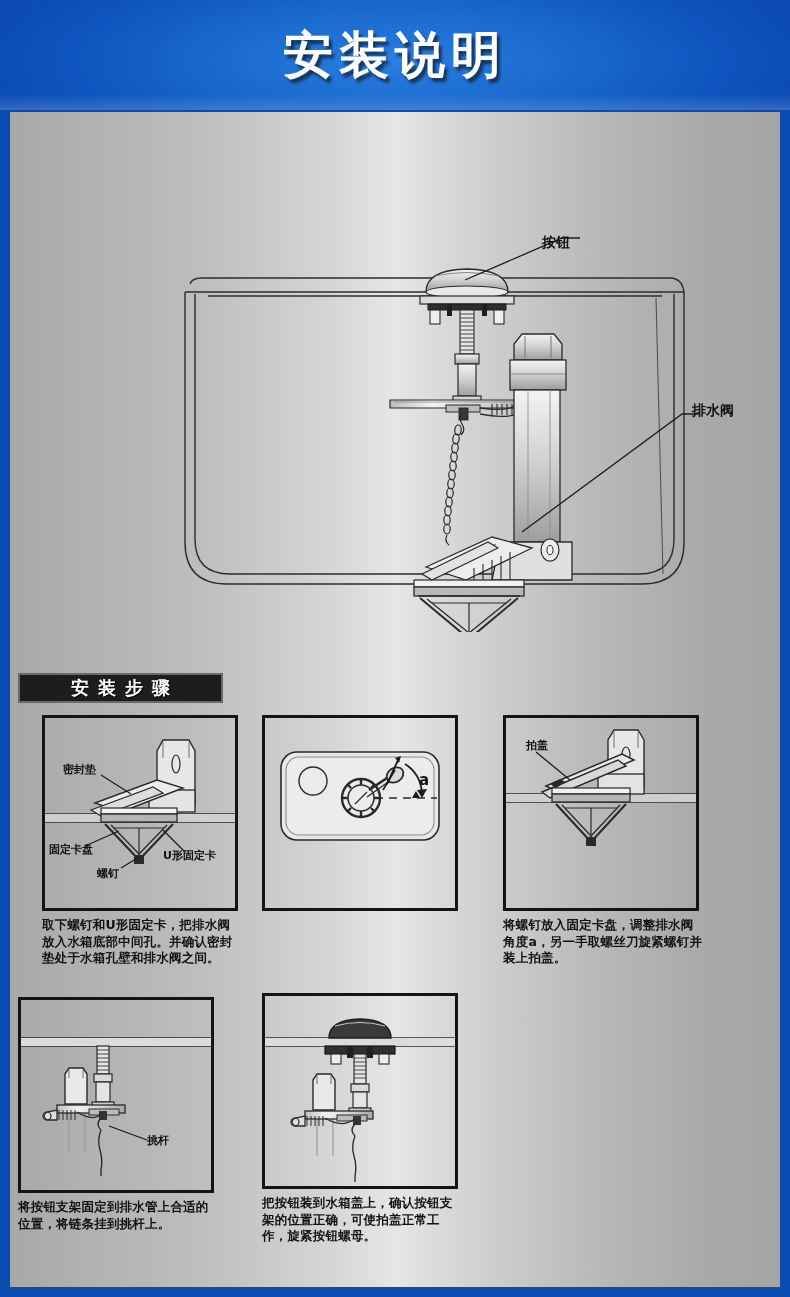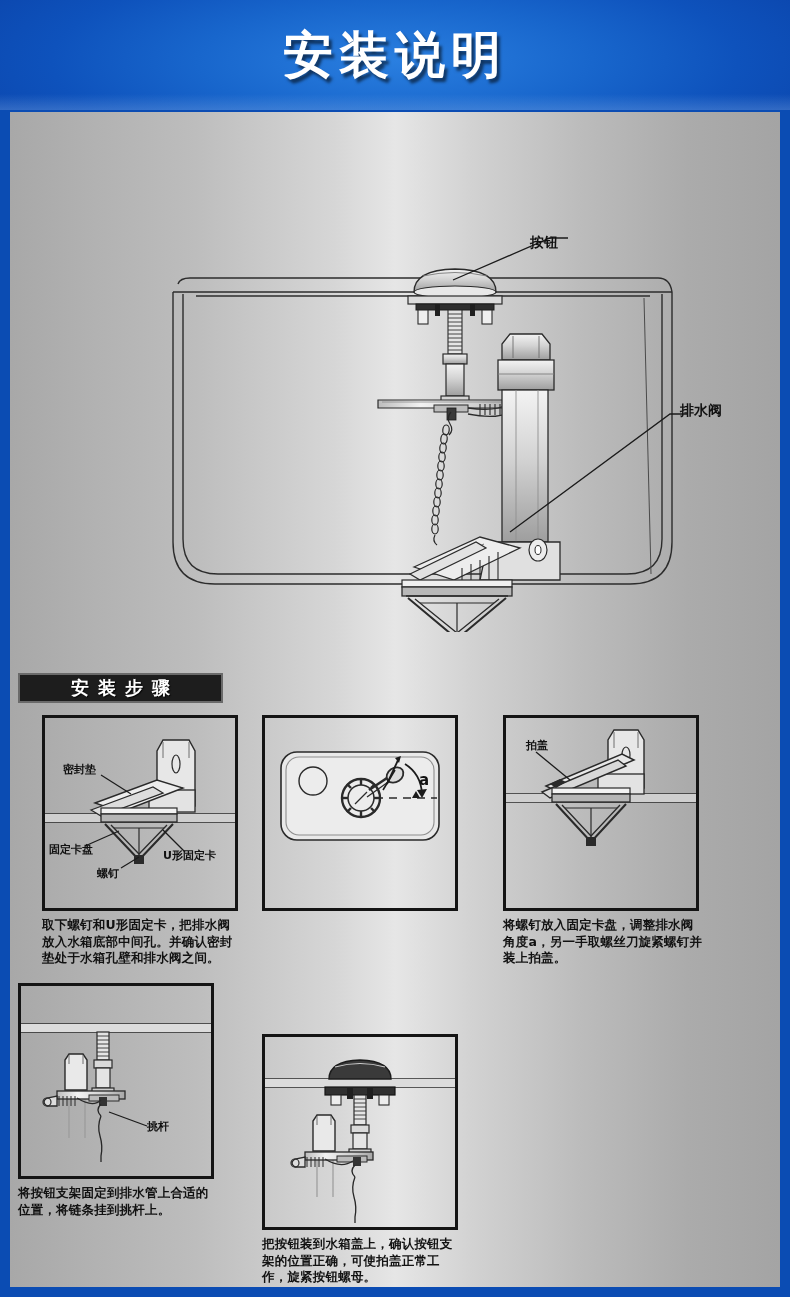--- a/index.html
+++ b/index.html
@@ -41,21 +41,21 @@
     position:absolute;left:10px;top:112px;
     width:770px;height:1175px;
     background:linear-gradient(to right,
         #a8a8a8 0%, #b1b1b1 10%, #bdbdbd 24%, #d6d6d6 42%,
         #e6e6e6 50%, #d2d2d2 60%, #bcbcbc 74%, #ababab 88%, #a4a4a4 100%);
     overflow:hidden;
   }
 
   
   .hero{
-    position:absolute;left:0;top:0;width:614px;height:520px;
+    position:absolute;left:12px;top:0;width:614px;height:520px;
   }
   .hero svg{display:block;}
 
   .lbl{
     position:absolute;
     color:#111;font-size:14px;font-weight:bold;
     font-family:"DejaVu Sans","Liberation Sans",sans-serif;
     white-space:nowrap;
   }
   .lbl-btn{left:520px;top:122px;}
@@ -98,22 +98,22 @@
     font-weight:bold;
     line-height:1.32;
     color:#121212;
     letter-spacing:0.2px;
     font-family:"DejaVu Sans","Liberation Sans",sans-serif;
     width:200px;
   }
   .s1{left:8px;top:0px;padding-left:24px;}
   .s2{left:252px;top:0px;}
   .s3{left:493px;top:0px;}
-  .s4{left:8px;top:268px;}
-  .s5{left:252px;top:278px;margin-top:41px;}
+  .s4{left:8px;top:282px;}
+  .s5{left:252px;top:278px;}
 
   .plabel{
     position:absolute;font-size:11px;font-weight:bold;color:#111;
     font-family:"DejaVu Sans","Liberation Sans",sans-serif;white-space:nowrap;
   }
 </style>
 </head>
 <body>
 
 <div id="page">

